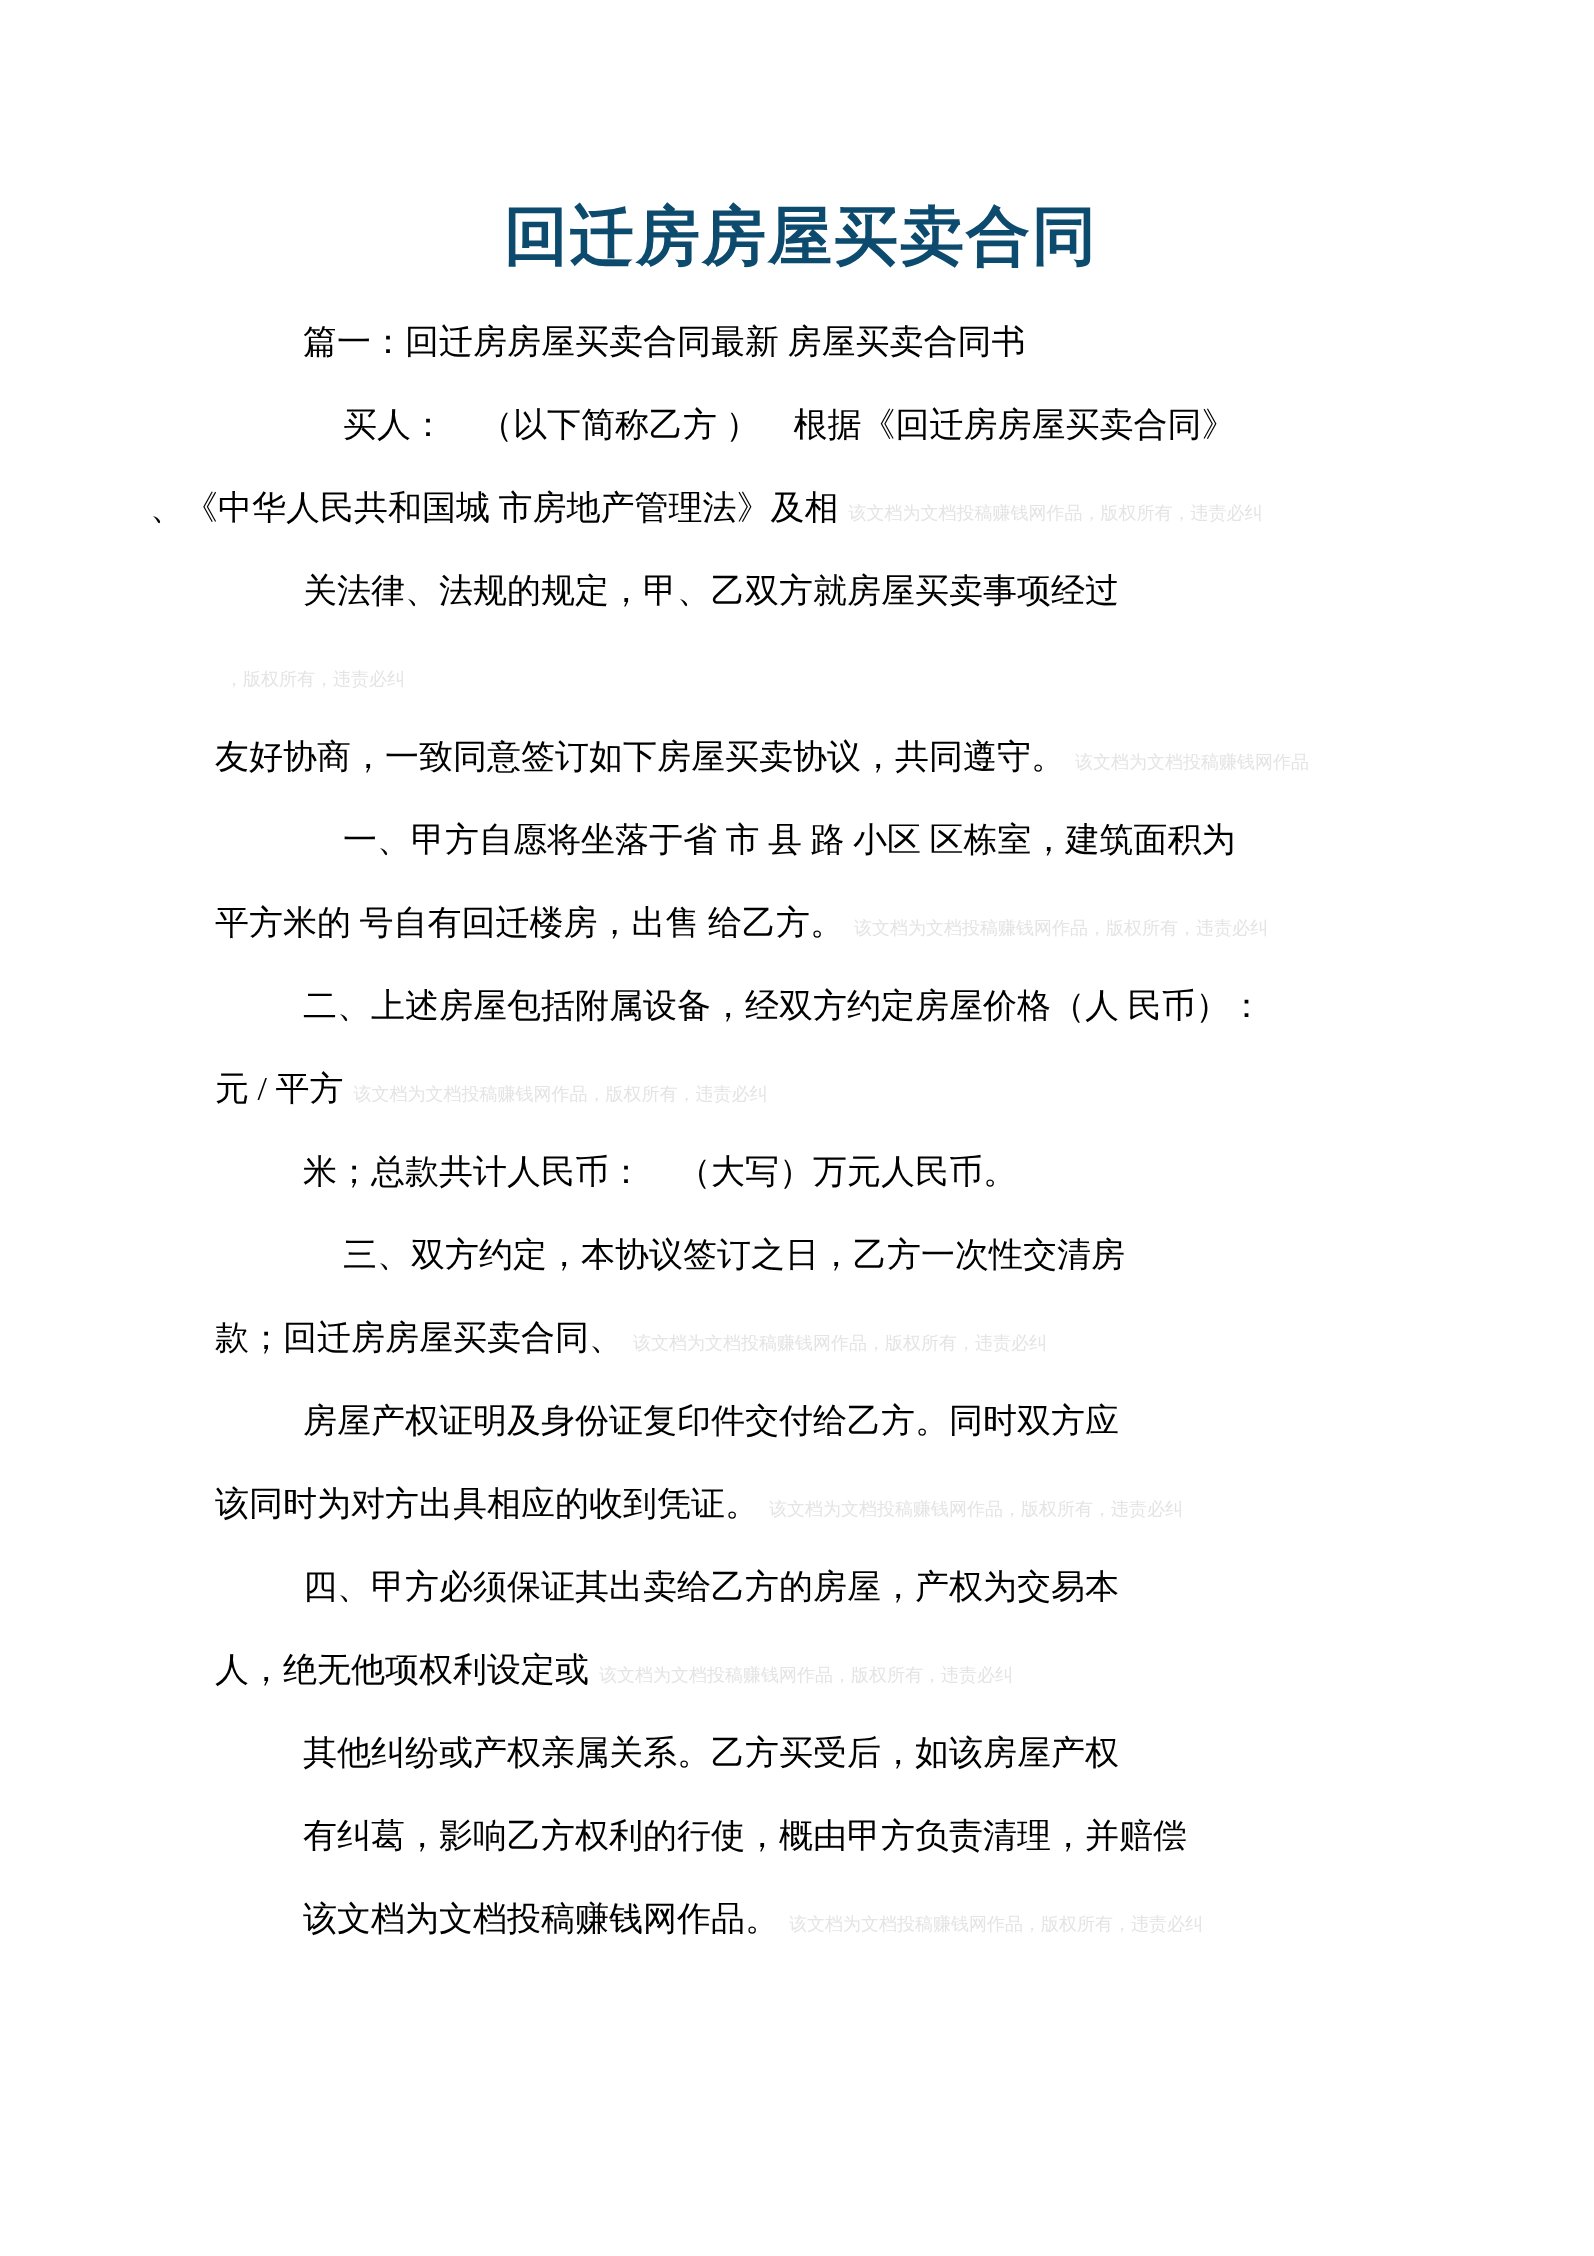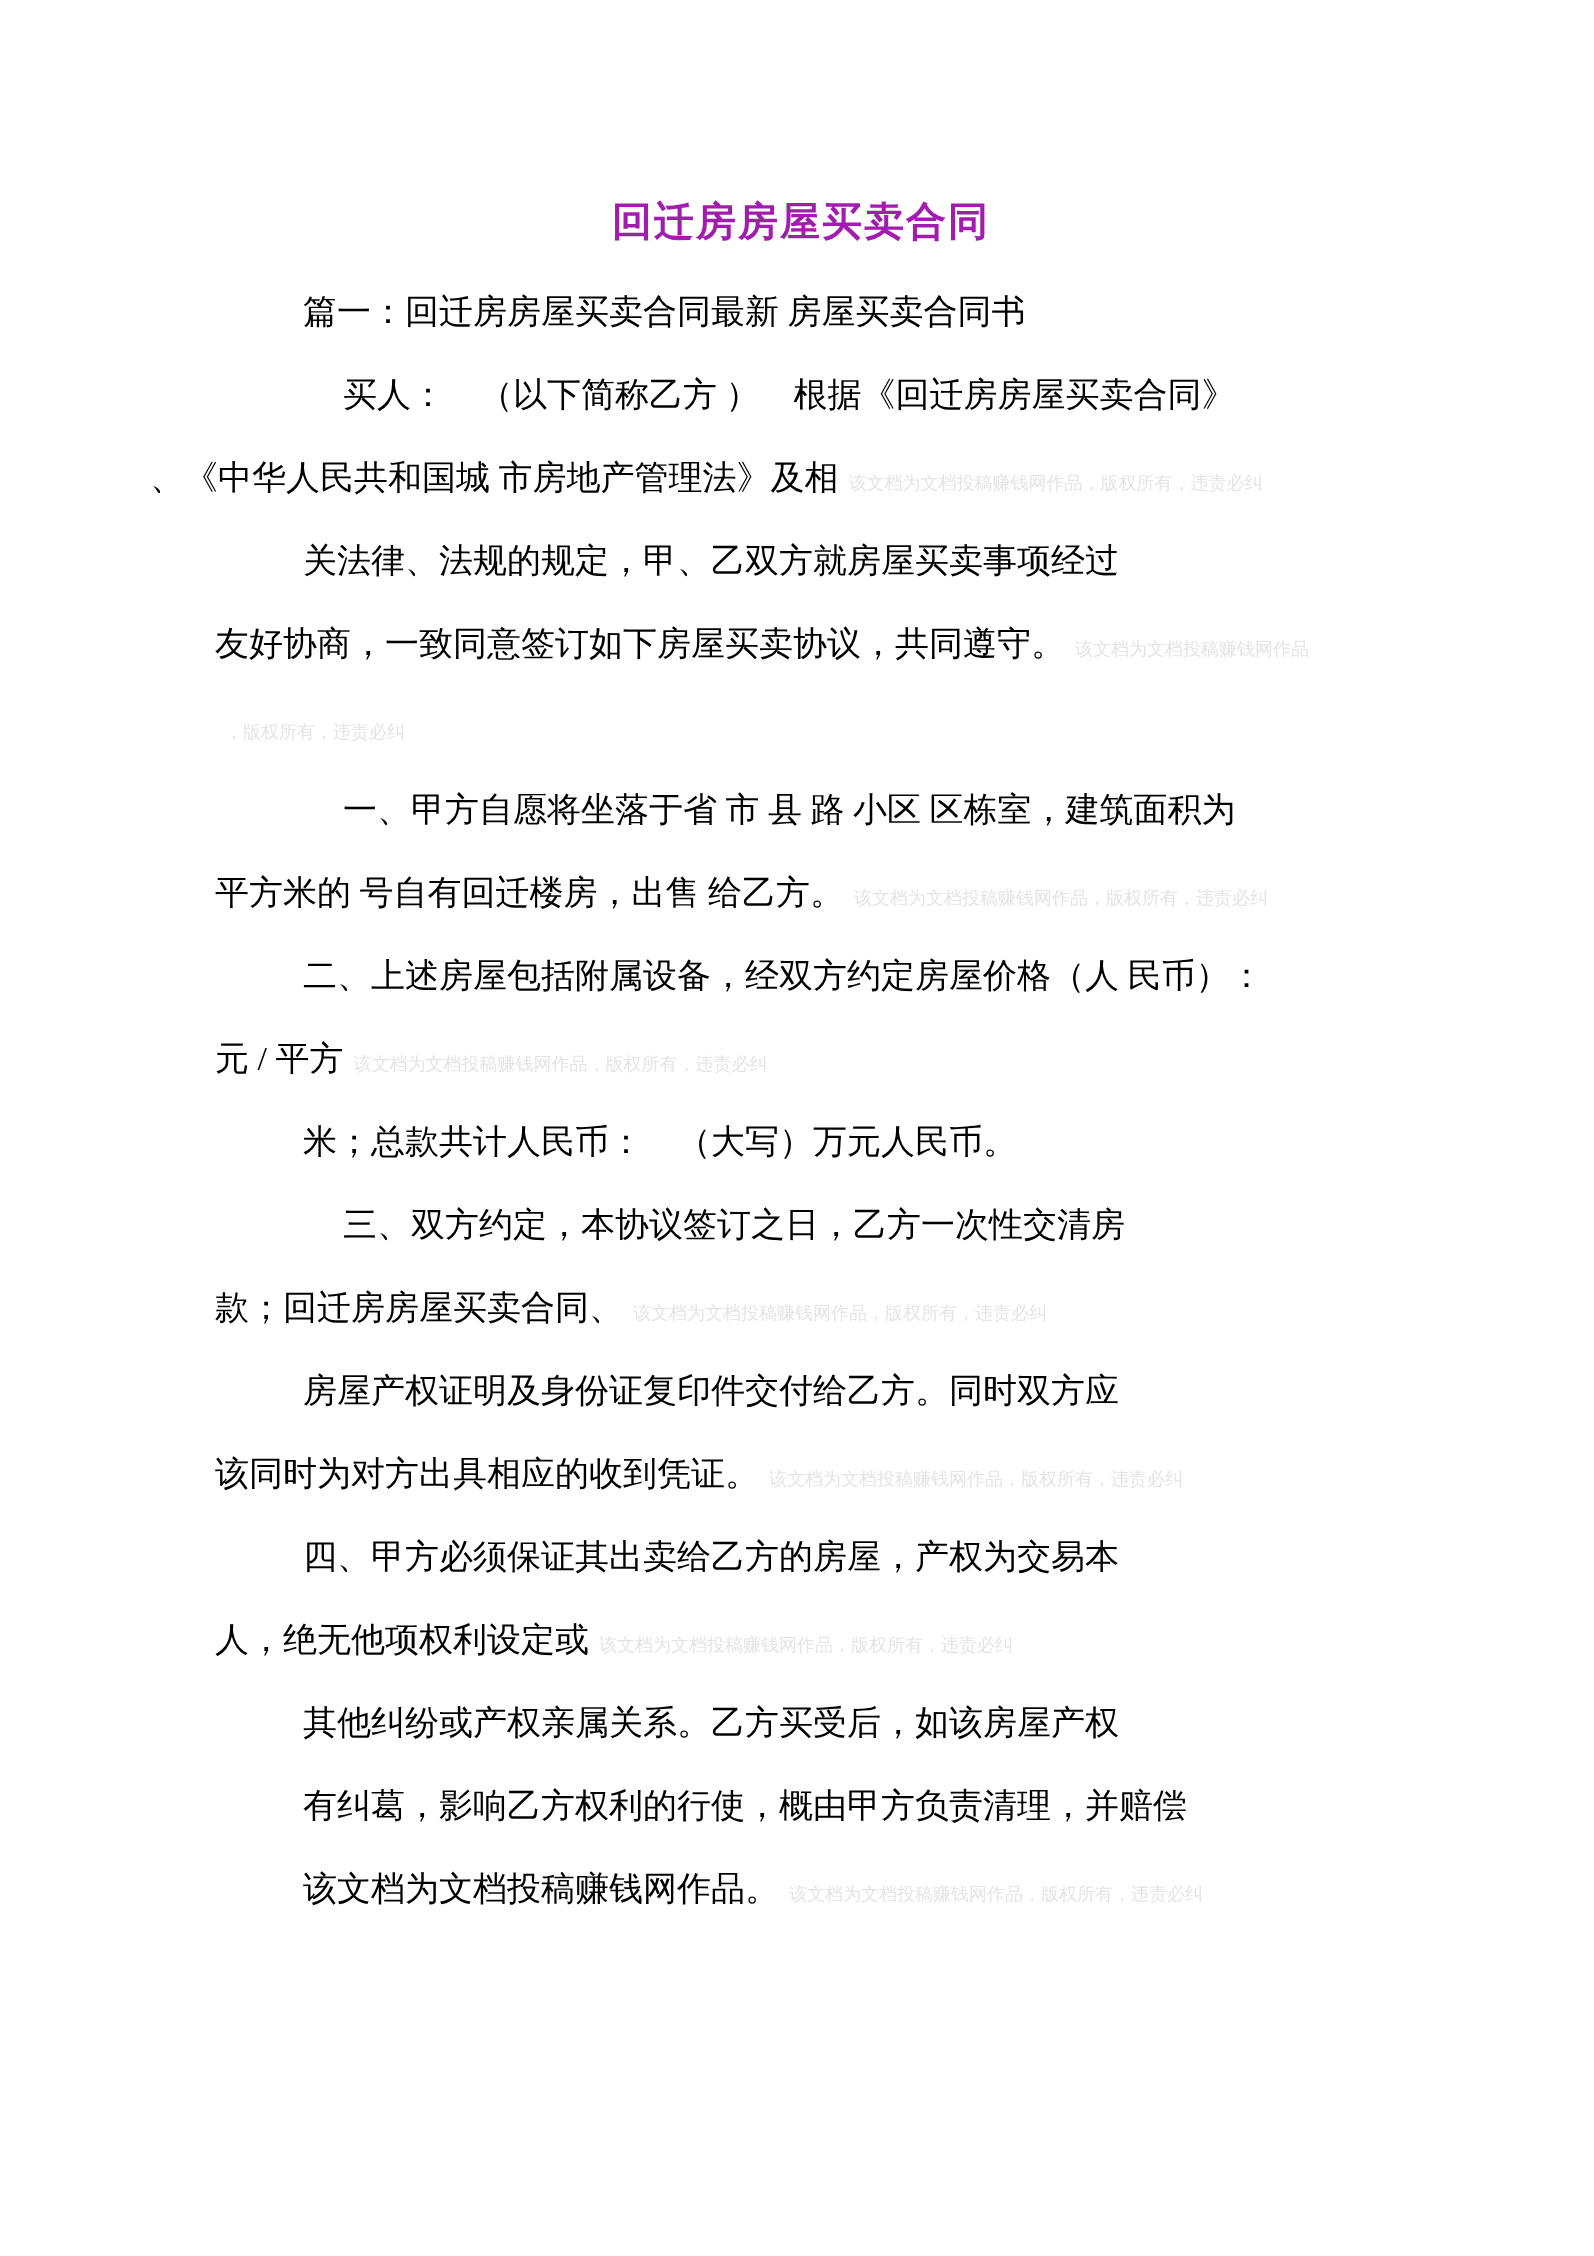--- a/index.html
+++ b/index.html
@@ -15,24 +15,24 @@
     overflow: hidden;
     font-family: "Liberation Serif", "DejaVu Serif", serif;
     color: #000000;
   }
   .doc-title {
     margin: 196px 0 0 8px;
     padding: 0;
     text-align: center;
     font-family: "DejaVu Sans", "Liberation Sans", sans-serif;
     font-weight: 700;
-    font-size: 40px;
+    font-size: 64px;
     line-height: 1.25;
     letter-spacing: 2px;
-    color: #a21caf;
+    color: #0c4a6e;
   }
   .doc-body {
     margin-top: 24px;
   }
   .line {
     height: 83px;
     line-height: 83px;
     white-space: pre;
     overflow: hidden;
     font-size: 34px;
@@ -53,22 +53,22 @@
 </head>
 <body>
 
 <div class="page">
   <h1 class="doc-title">回迁房房屋买卖合同</h1>
   <div class="doc-body" id="doc-body">
       <div class="line indent-a"><span>篇一：回迁房房屋买卖合同最新 房屋买卖合同书</span></div>
       <div class="line indent-b"><span>买人：　（以下简称乙方 ）　根据《回迁房房屋买卖合同》</span></div>
       <div class="line indent-hang"><span>、《中华人民共和国城 市房地产管理法》及相</span><span class="wm">该文档为文档投稿赚钱网作品，版权所有，违责必纠</span></div>
       <div class="line indent-a"><span>关法律、法规的规定，甲、乙双方就房屋买卖事项经过</span></div>
+      <div class="line indent-m"><span></span><span class="wm">，版权所有，违责必纠</span></div>
       <div class="line indent-m"><span>友好协商，一致同意签订如下房屋买卖协议，共同遵守。</span><span class="wm">该文档为文档投稿赚钱网作品</span></div>
-      <div class="line indent-m"><span></span><span class="wm">，版权所有，违责必纠</span></div>
       <div class="line indent-b"><span>一、甲方自愿将坐落于省 市 县 路 小区 区栋室，建筑面积为</span></div>
       <div class="line indent-m"><span>平方米的 号自有回迁楼房，出售 给乙方。</span><span class="wm">该文档为文档投稿赚钱网作品，版权所有，违责必纠</span></div>
       <div class="line indent-a"><span>二、上述房屋包括附属设备，经双方约定房屋价格（人 民币）：</span></div>
       <div class="line indent-m"><span>元 / 平方</span><span class="wm">该文档为文档投稿赚钱网作品，版权所有，违责必纠</span></div>
       <div class="line indent-a"><span>米；总款共计人民币：　（大写）万元人民币。</span></div>
       <div class="line indent-b"><span>三、双方约定，本协议签订之日，乙方一次性交清房</span></div>
       <div class="line indent-m"><span>款；回迁房房屋买卖合同、</span><span class="wm">该文档为文档投稿赚钱网作品，版权所有，违责必纠</span></div>
       <div class="line indent-a"><span>房屋产权证明及身份证复印件交付给乙方。同时双方应</span></div>
       <div class="line indent-m"><span>该同时为对方出具相应的收到凭证。</span><span class="wm">该文档为文档投稿赚钱网作品，版权所有，违责必纠</span></div>
       <div class="line indent-a"><span>四、甲方必须保证其出卖给乙方的房屋，产权为交易本</span></div>

